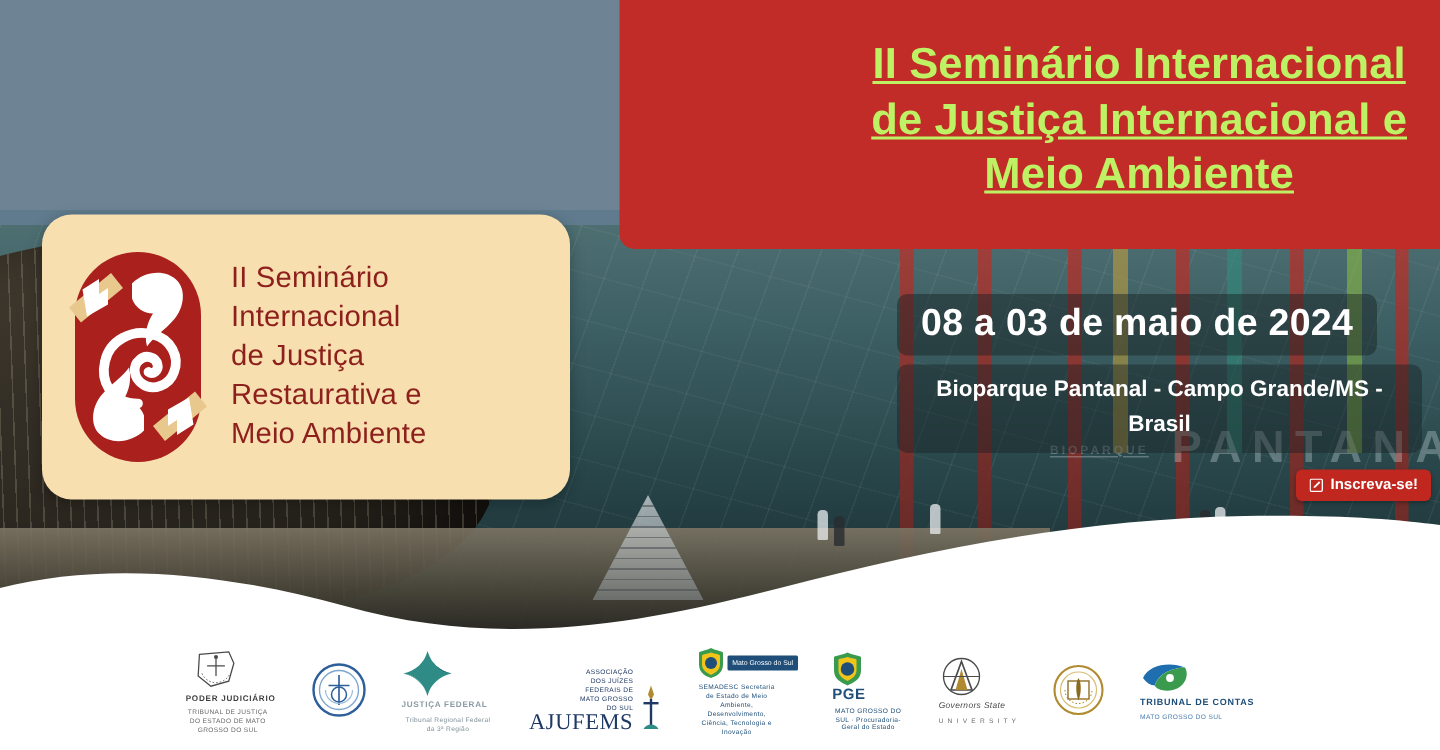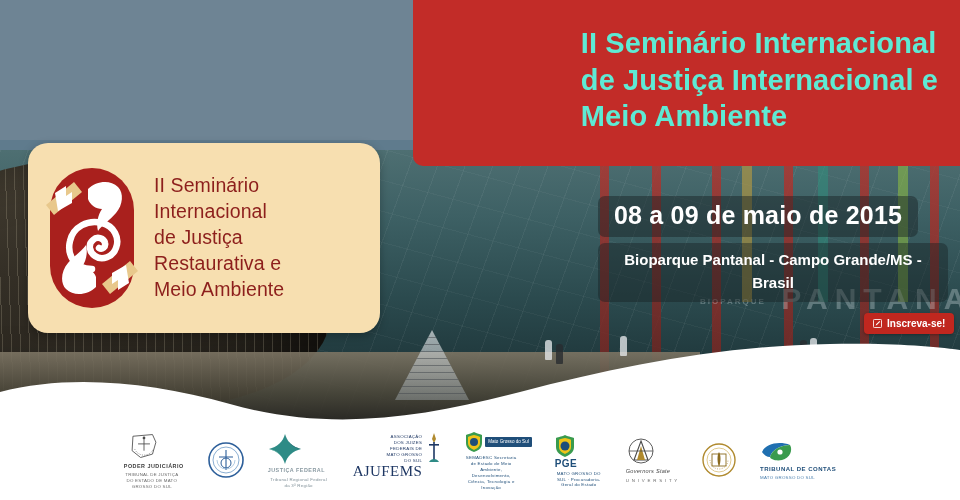--- a/index.html
+++ b/index.html
@@ -35,30 +35,30 @@
         clip-path:polygon(50% 0,100% 100%,0 100%);opacity:.85;}
   .stairlines{position:absolute;left:395px;top:330px;width:74px;height:70px;
         clip-path:polygon(50% 0,100% 100%,0 100%);
         background-image:repeating-linear-gradient(180deg, rgba(70,75,80,.55) 0 1px, rgba(0,0,0,0) 1px 7px);}
   .person{position:absolute;width:7px;height:20px;border-radius:3px 3px 1px 1px;background:rgba(235,238,240,.75);}
   .person.dark{background:rgba(40,44,48,.8);}
   .banner-strip{position:absolute;top:152px;height:150px;width:10px;opacity:.55;}
 
   .signage{position:absolute;left:700px;top:282px;color:rgba(225,235,238,.30);
         font-size:30px;letter-spacing:7px;font-weight:700;white-space:nowrap;}
-  .signage small{font-size:8px;letter-spacing:2px;vertical-align:middle;}
+  .signage small{font-size:8px;letter-spacing:2px;vertical-align:middle;text-decoration:underline;}
 
   
   .wave{position:absolute;left:0;bottom:0;width:960px;height:170px;}
 
   
   .title-panel{position:absolute;left:413px;top:0;width:547px;height:166px;background:#c22c28;
        border-bottom-left-radius:10px;display:flex;align-items:center;justify-content:flex-end;}
-  .title-panel h1{margin:0;padding:0 22px 6px 20px;color:#5eead4;font-size:29px;line-height:1.26;
-       font-weight:700;text-align:left;letter-spacing:.1px;}
+  .title-panel h1{margin:0;padding:0 22px 6px 20px;color:#bef264;font-size:29px;line-height:1.26;
+       font-weight:700;text-align:center;letter-spacing:.1px;text-decoration:underline;}
 
   
   .date-box{position:absolute;left:598px;top:196px;background:rgba(22,30,33,.45);
        border-radius:7px;padding:5px 16px 7px 16px;}
   .date-box span{color:#fff;font-size:25px;font-weight:700;letter-spacing:.2px;white-space:nowrap;}
   .venue-box{position:absolute;left:598px;top:243px;width:330px;background:rgba(22,30,33,.42);
        border-radius:7px;padding:6px 10px 8px 10px;text-align:center;}
   .venue-box span{color:#fff;font-size:15px;font-weight:700;line-height:1.5;}
 
   
@@ -128,21 +128,21 @@
 
   <div class="title-panel">
     <h1>
       <span>II Seminário Internacional</span><br>
       <span>de Justiça Internacional e</span><br>
       <span>Meio Ambiente</span>
     </h1>
   </div>
 
   <div class="date-box">
-    <span>08 a 09 de maio de 2015</span>
+    <span>08 a 03 de maio de 2024</span>
   </div>
   <div class="venue-box">
     <span>Bioparque Pantanal - Campo Grande/MS - Brasil</span>
   </div>
 
   <div class="cta">
     <svg width="9" height="9" viewBox="0 0 16 16">
       <rect x="0.8" y="0.8" width="14.4" height="14.4" rx="1.6" fill="none" stroke="#ffffff" stroke-width="1.6"></rect>
       <path d="M11.3 3.4 L12.8 4.9 L7.0 10.7 L4.8 11.4 L5.5 9.2 Z" fill="#ffffff"></path>
     </svg>
@@ -208,21 +208,21 @@
     <div class="sp">
       <svg width="34" height="32" viewBox="0 0 34 32">
         <path d="M17,1 C19,9 25,14 33,16 C25,18 19,23 17,31 C15,23 9,18 1,16 C9,14 15,9 17,1 Z" fill="#2e8b86"></path>
         <path d="M17,1 C19,9 25,14 33,16 C25,15 20,10 17,1 Z" fill="#1f5f6b"></path>
         <path d="M17,31 C15,23 9,18 1,16 C9,17 14,22 17,31 Z" fill="#7fc3b4"></path>
       </svg>
       <div class="cap b" style="color:#8a9aa2">JUSTIÇA FEDERAL</div>
       <div class="cap" style="color:#7f8f97;max-width:62px">Tribunal Regional Federal da 3ª Região</div>
     </div>
 
-    <div class="sp" style="flex-direction:row;gap:4px;align-items:flex-start;">
+    <div class="sp" style="flex-direction:row;gap:4px;align-items:flex-end;">
       <div style="display:flex;flex-direction:column;align-items:flex-end;">
         <div class="cap" style="color:#1f3864;max-width:40px;text-align:right">ASSOCIAÇÃO DOS JUÍZES FEDERAIS DE MATO GROSSO DO SUL</div>
         <div style="font-family:'Liberation Serif',serif;font-size:15px;color:#1f3864;letter-spacing:.4px;line-height:1;">AJUFEMS</div>
       </div>
       <svg width="16" height="34" viewBox="0 0 16 34">
         <path d="M8,1 L10,7 L8,11 L6,7 Z" fill="#b08a2e"></path>
         <rect x="7.2" y="10" width="1.6" height="20" fill="#1f3864"></rect>
         <rect x="3" y="12" width="10" height="1.6" fill="#1f3864"></rect>
         <path d="M3,30 C5,26 11,26 13,30 Z" fill="#2e8b86"></path>
       </svg>

